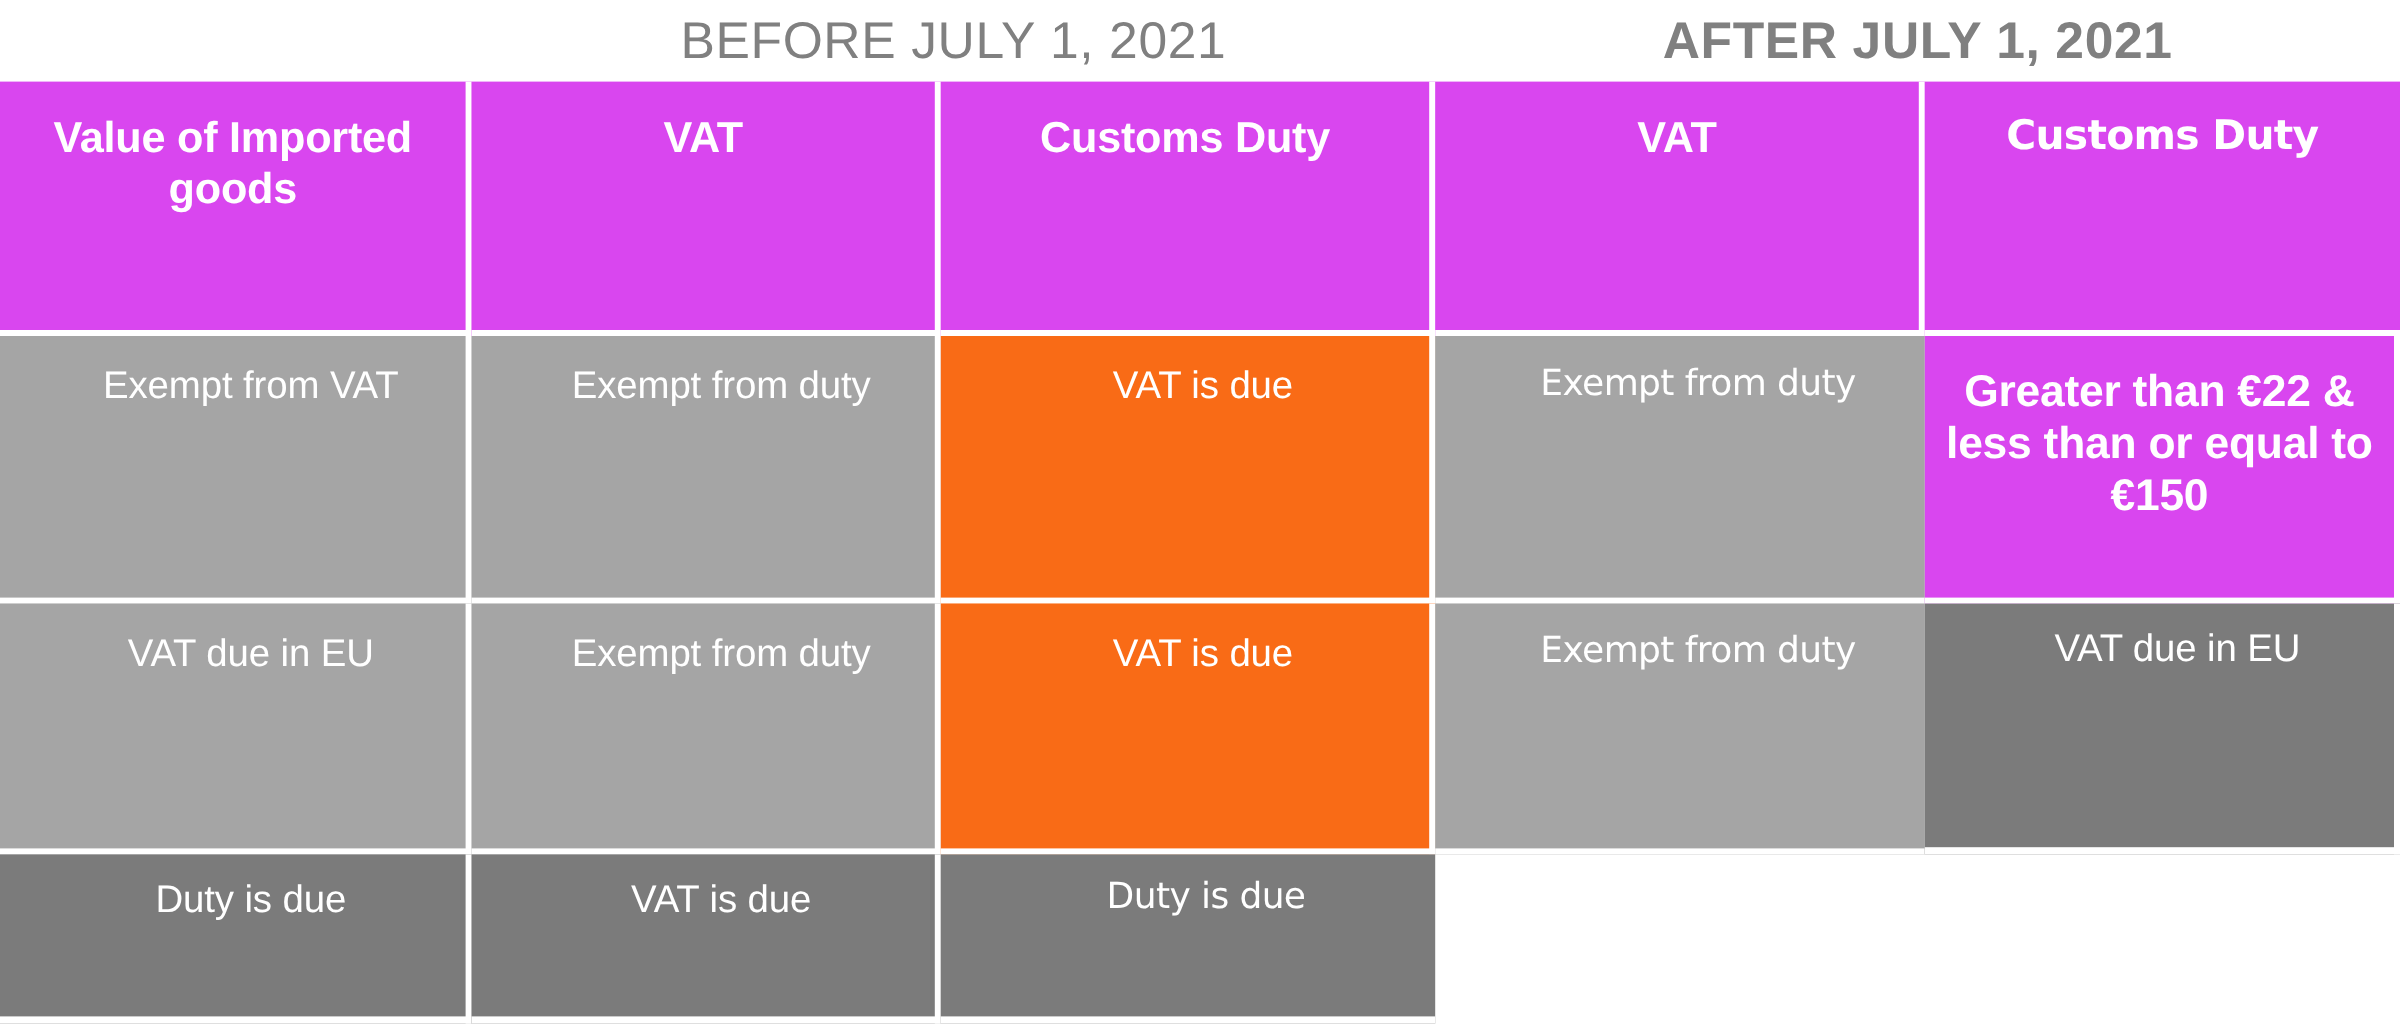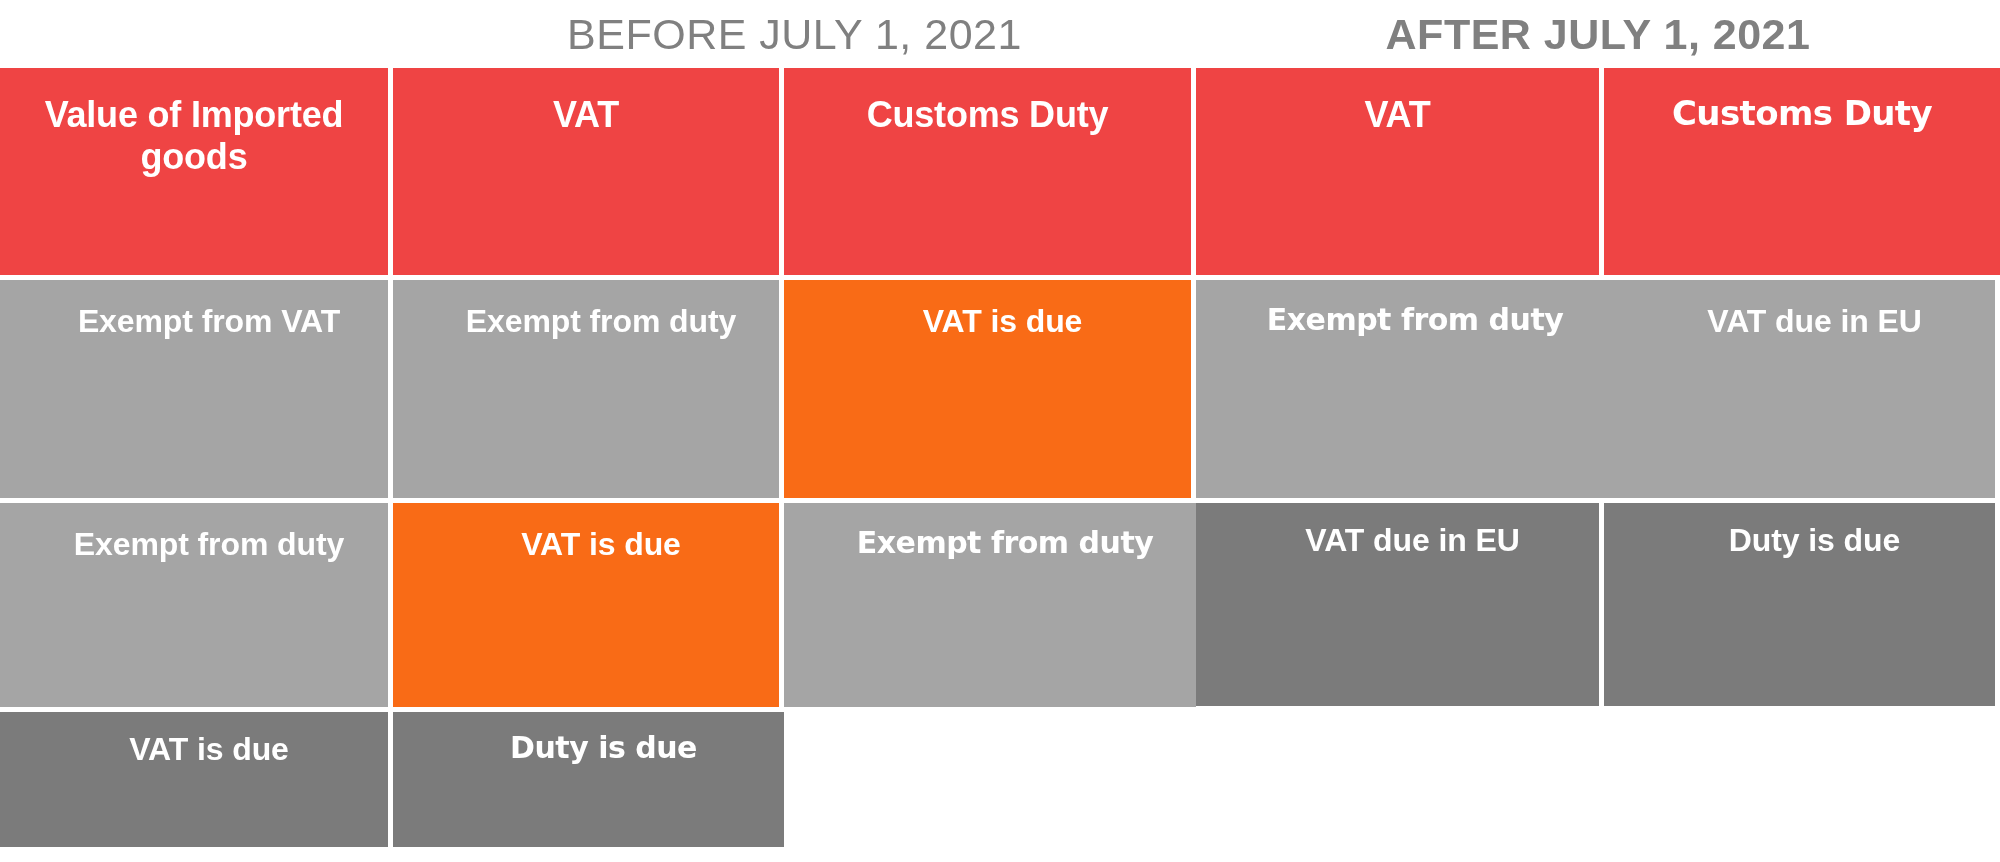--- a/index.html
+++ b/index.html
@@ -47,21 +47,21 @@
     text-align: center;
     color: #ffffff;
     border-right: 5px solid #ffffff;
     border-bottom: 5px solid #ffffff;
     overflow: hidden;
   }
   .cell.last-col { border-right: none; }
   .cell.last-row { border-bottom: 6px solid #ffffff; }
 
   
-  .fill-blue   { background: #ef4444; }
+  .fill-blue   { background: #d946ef; }
   .fill-gray   { background: #a5a5a5; }
   .fill-dark   { background: #7b7b7b; }
   .fill-orange { background: #f96b16; }
 
   
   .cell > span {
     display: block;
     width: 100%;
     padding: 0 14px;
   }
@@ -86,21 +86,21 @@
     font-size: 37px;
     font-weight: 700;
     line-height: 1.18;
     padding-top: 24px;
     letter-spacing: -0.2px;
   }
 
   
   .val > span {
     font-size: 32px;
-    font-weight: 700;
+    font-weight: 400;
     line-height: 1.2;
     padding-top: 22px;
     letter-spacing: -0.1px;
     padding-left: 44px;
   }
   .val.wide > span {
     font-family: "DejaVu Sans", sans-serif;
     font-size: 30px;
     letter-spacing: -0.5px;
   }
@@ -141,20 +141,23 @@
     <div class="cell fill-gray val">
       <span>Exempt from duty</span>
     </div>
     <div class="cell fill-orange val">
       <span>VAT is due</span>
     </div>
     <div class="cell fill-gray val wide last-col">
       <span>Exempt from duty</span>
     </div>
 
+    <div class="cell fill-blue rowlabel">
+      <span>Greater than €22 &amp; less than or equal to €150</span>
+    </div>
     <div class="cell fill-gray val">
       <span>VAT due in EU</span>
     </div>
     <div class="cell fill-gray val">
       <span>Exempt from duty</span>
     </div>
     <div class="cell fill-orange val">
       <span>VAT is due</span>
     </div>
     <div class="cell fill-gray val wide last-col">

